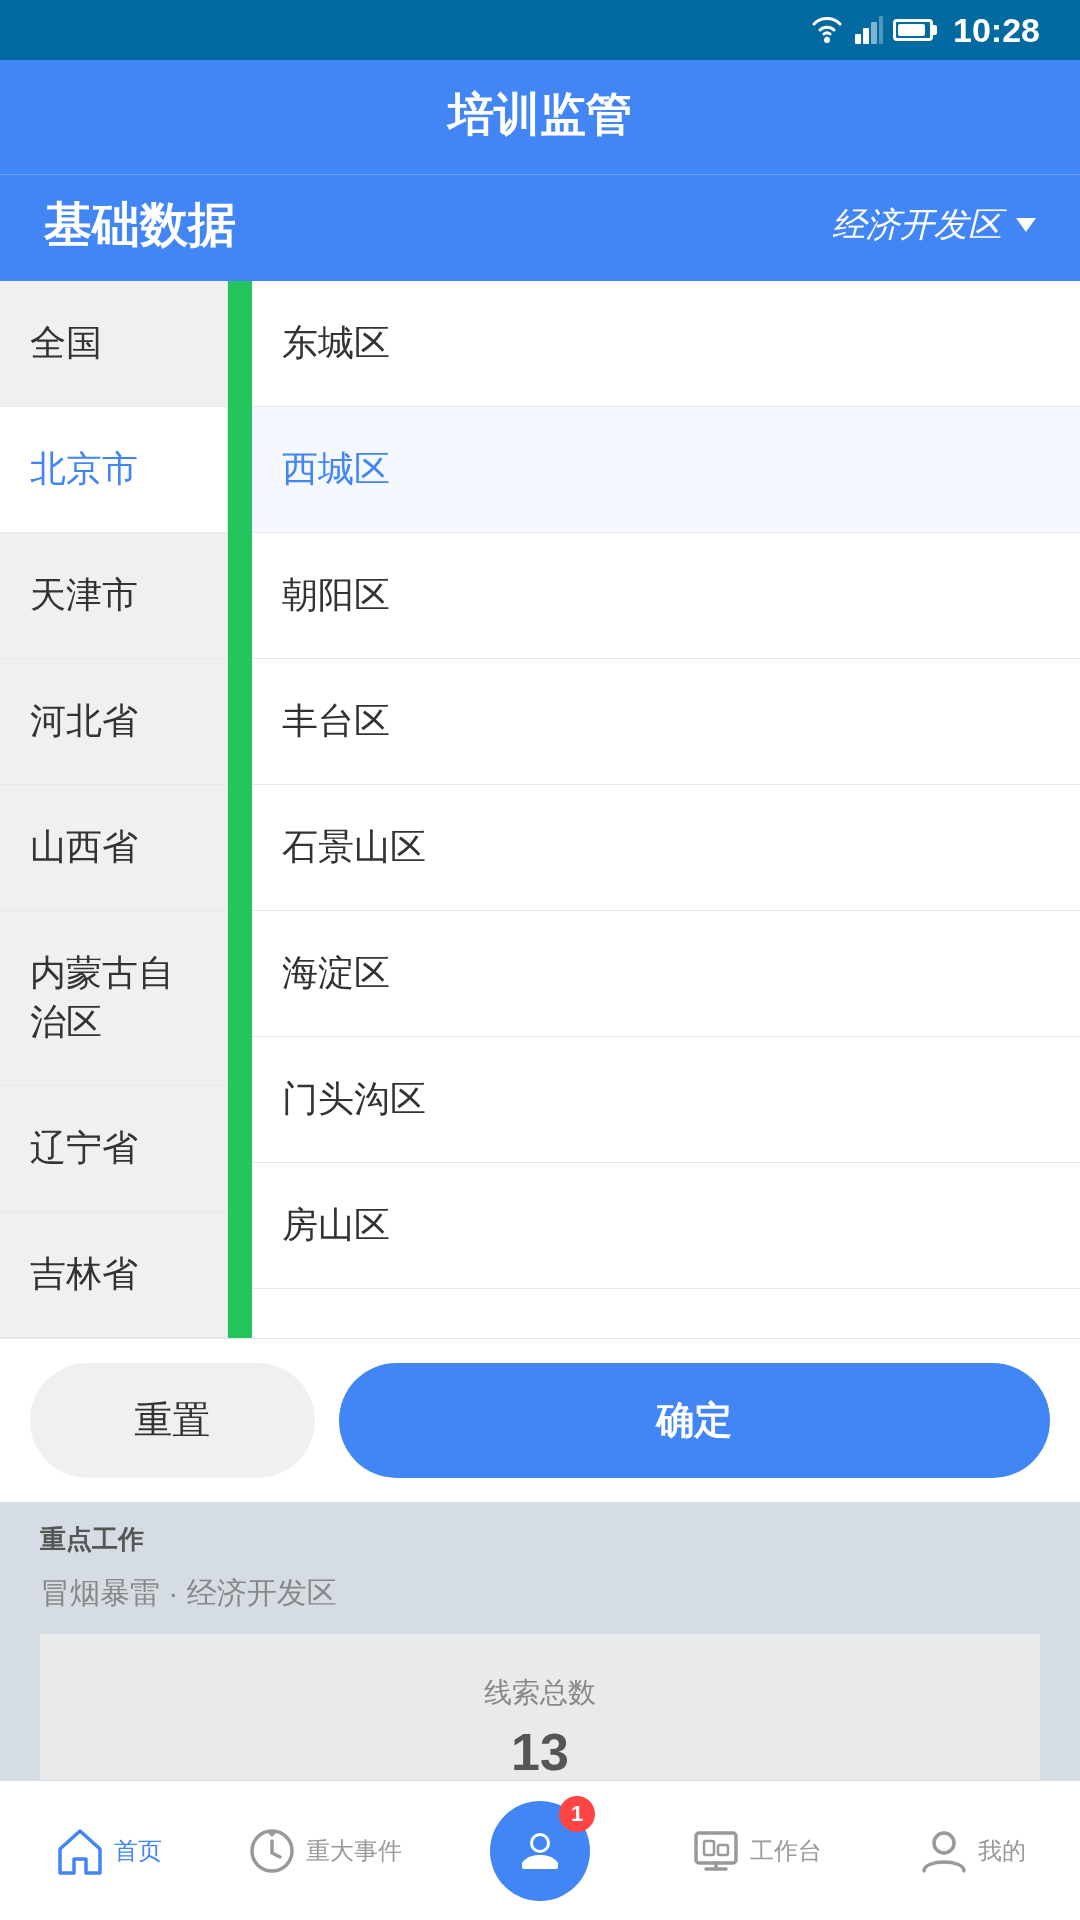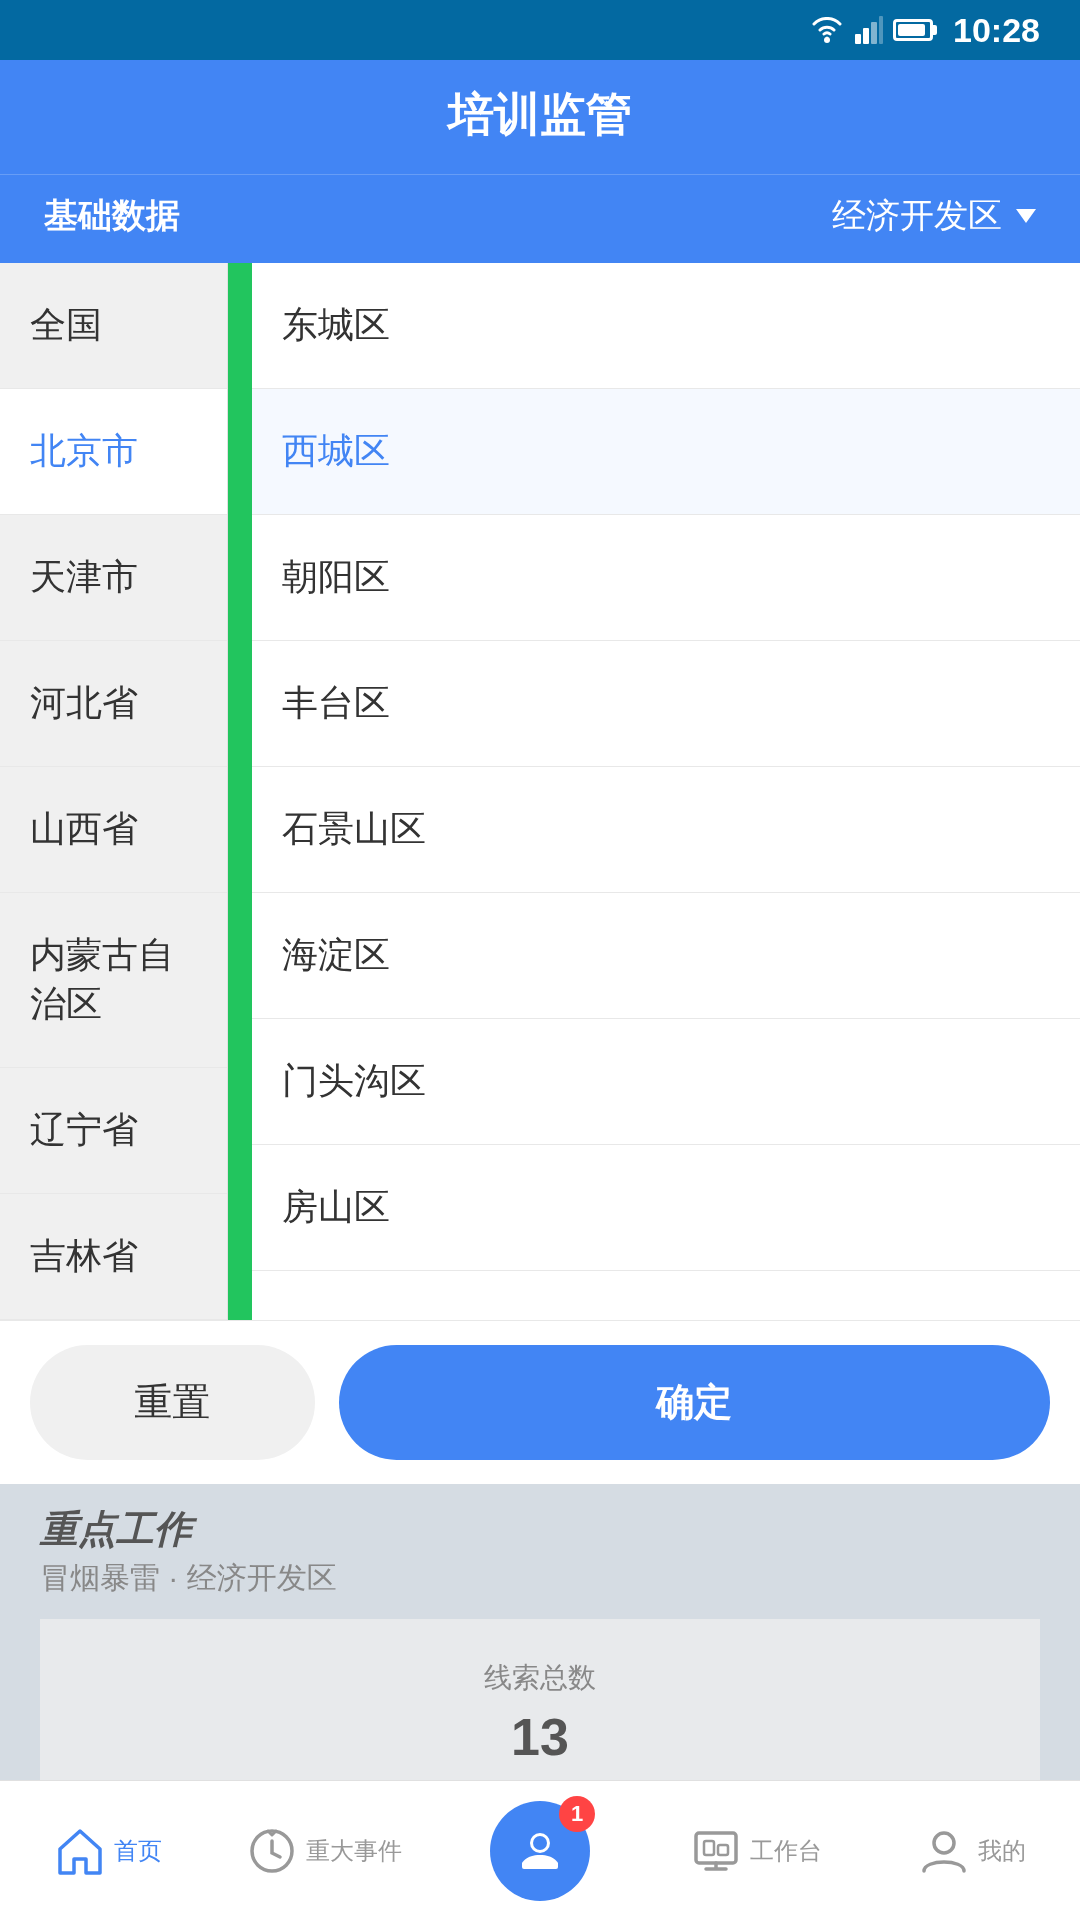--- a/index.html
+++ b/index.html
@@ -95,29 +95,30 @@
     .subtitle-bar {
       background: #4285f4;
       display: flex;
       justify-content: space-between;
       align-items: center;
       padding: 18px 44px 24px;
       border-top: 1px solid rgba(255,255,255,0.2);
     }
     .subtitle-label {
       color: white;
+      font-size: 48px;
+      font-weight: 700;
+    }
+    .subtitle-region {
+      color: white;
       font-size: 34px;
-      font-weight: 700;
-    }
-    .subtitle-region {
-      color: white;
-      font-size: 34px;
       display: flex;
       align-items: center;
       gap: 8px;
+      font-style: italic;
     }
     .dropdown-arrow {
       width: 0;
       height: 0;
       border-left: 10px solid transparent;
       border-right: 10px solid transparent;
       border-top: 14px solid white;
       display: inline-block;
       margin-left: 6px;
     }
@@ -196,25 +197,24 @@
       cursor: pointer;
     }
 
     
     .bg-content {
       background: rgba(200, 210, 220, 0.7);
       padding: 20px 40px;
     }
 
     .bg-title {
-      font-size: 38px;
+      font-size: 26px;
       font-weight: 700;
       color: #555;
-      margin-bottom: 3px;
-      font-style: italic;
+      margin-bottom: 16px;
     }
 
     .bg-subtitle {
       font-size: 30px;
       color: #888;
       margin-bottom: 20px;
     }
 
     .stats-row {
       display: flex;

